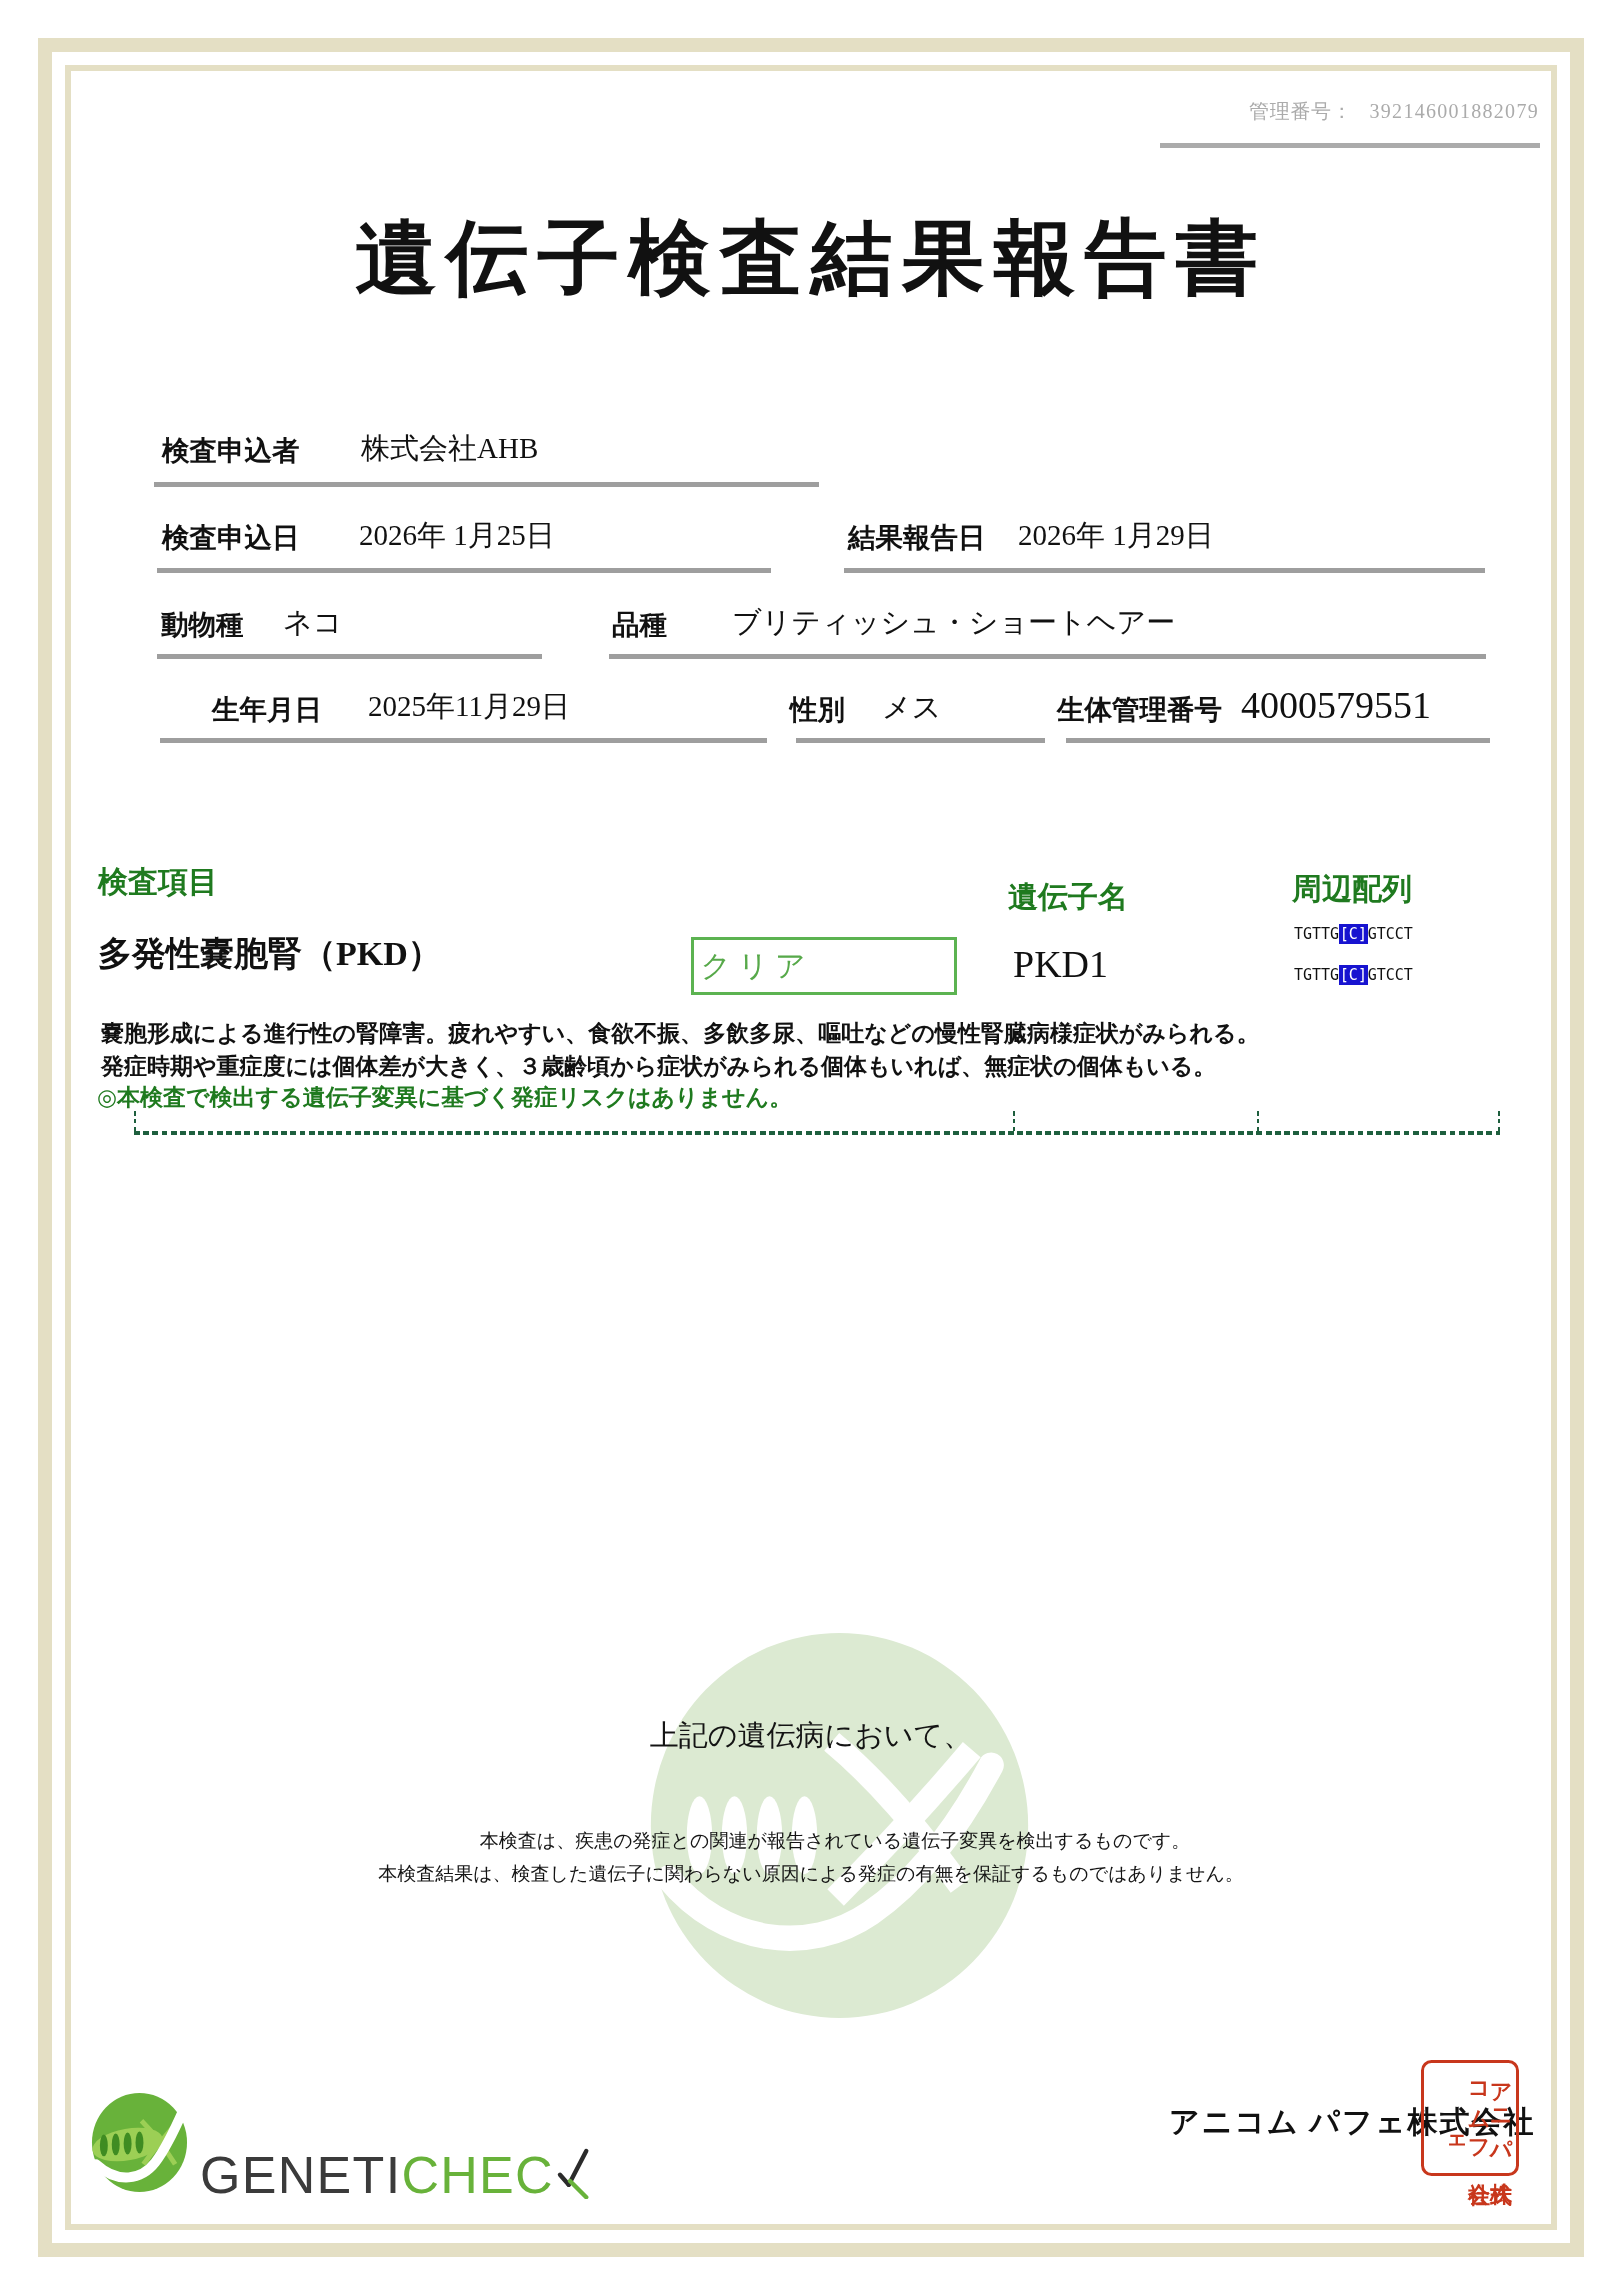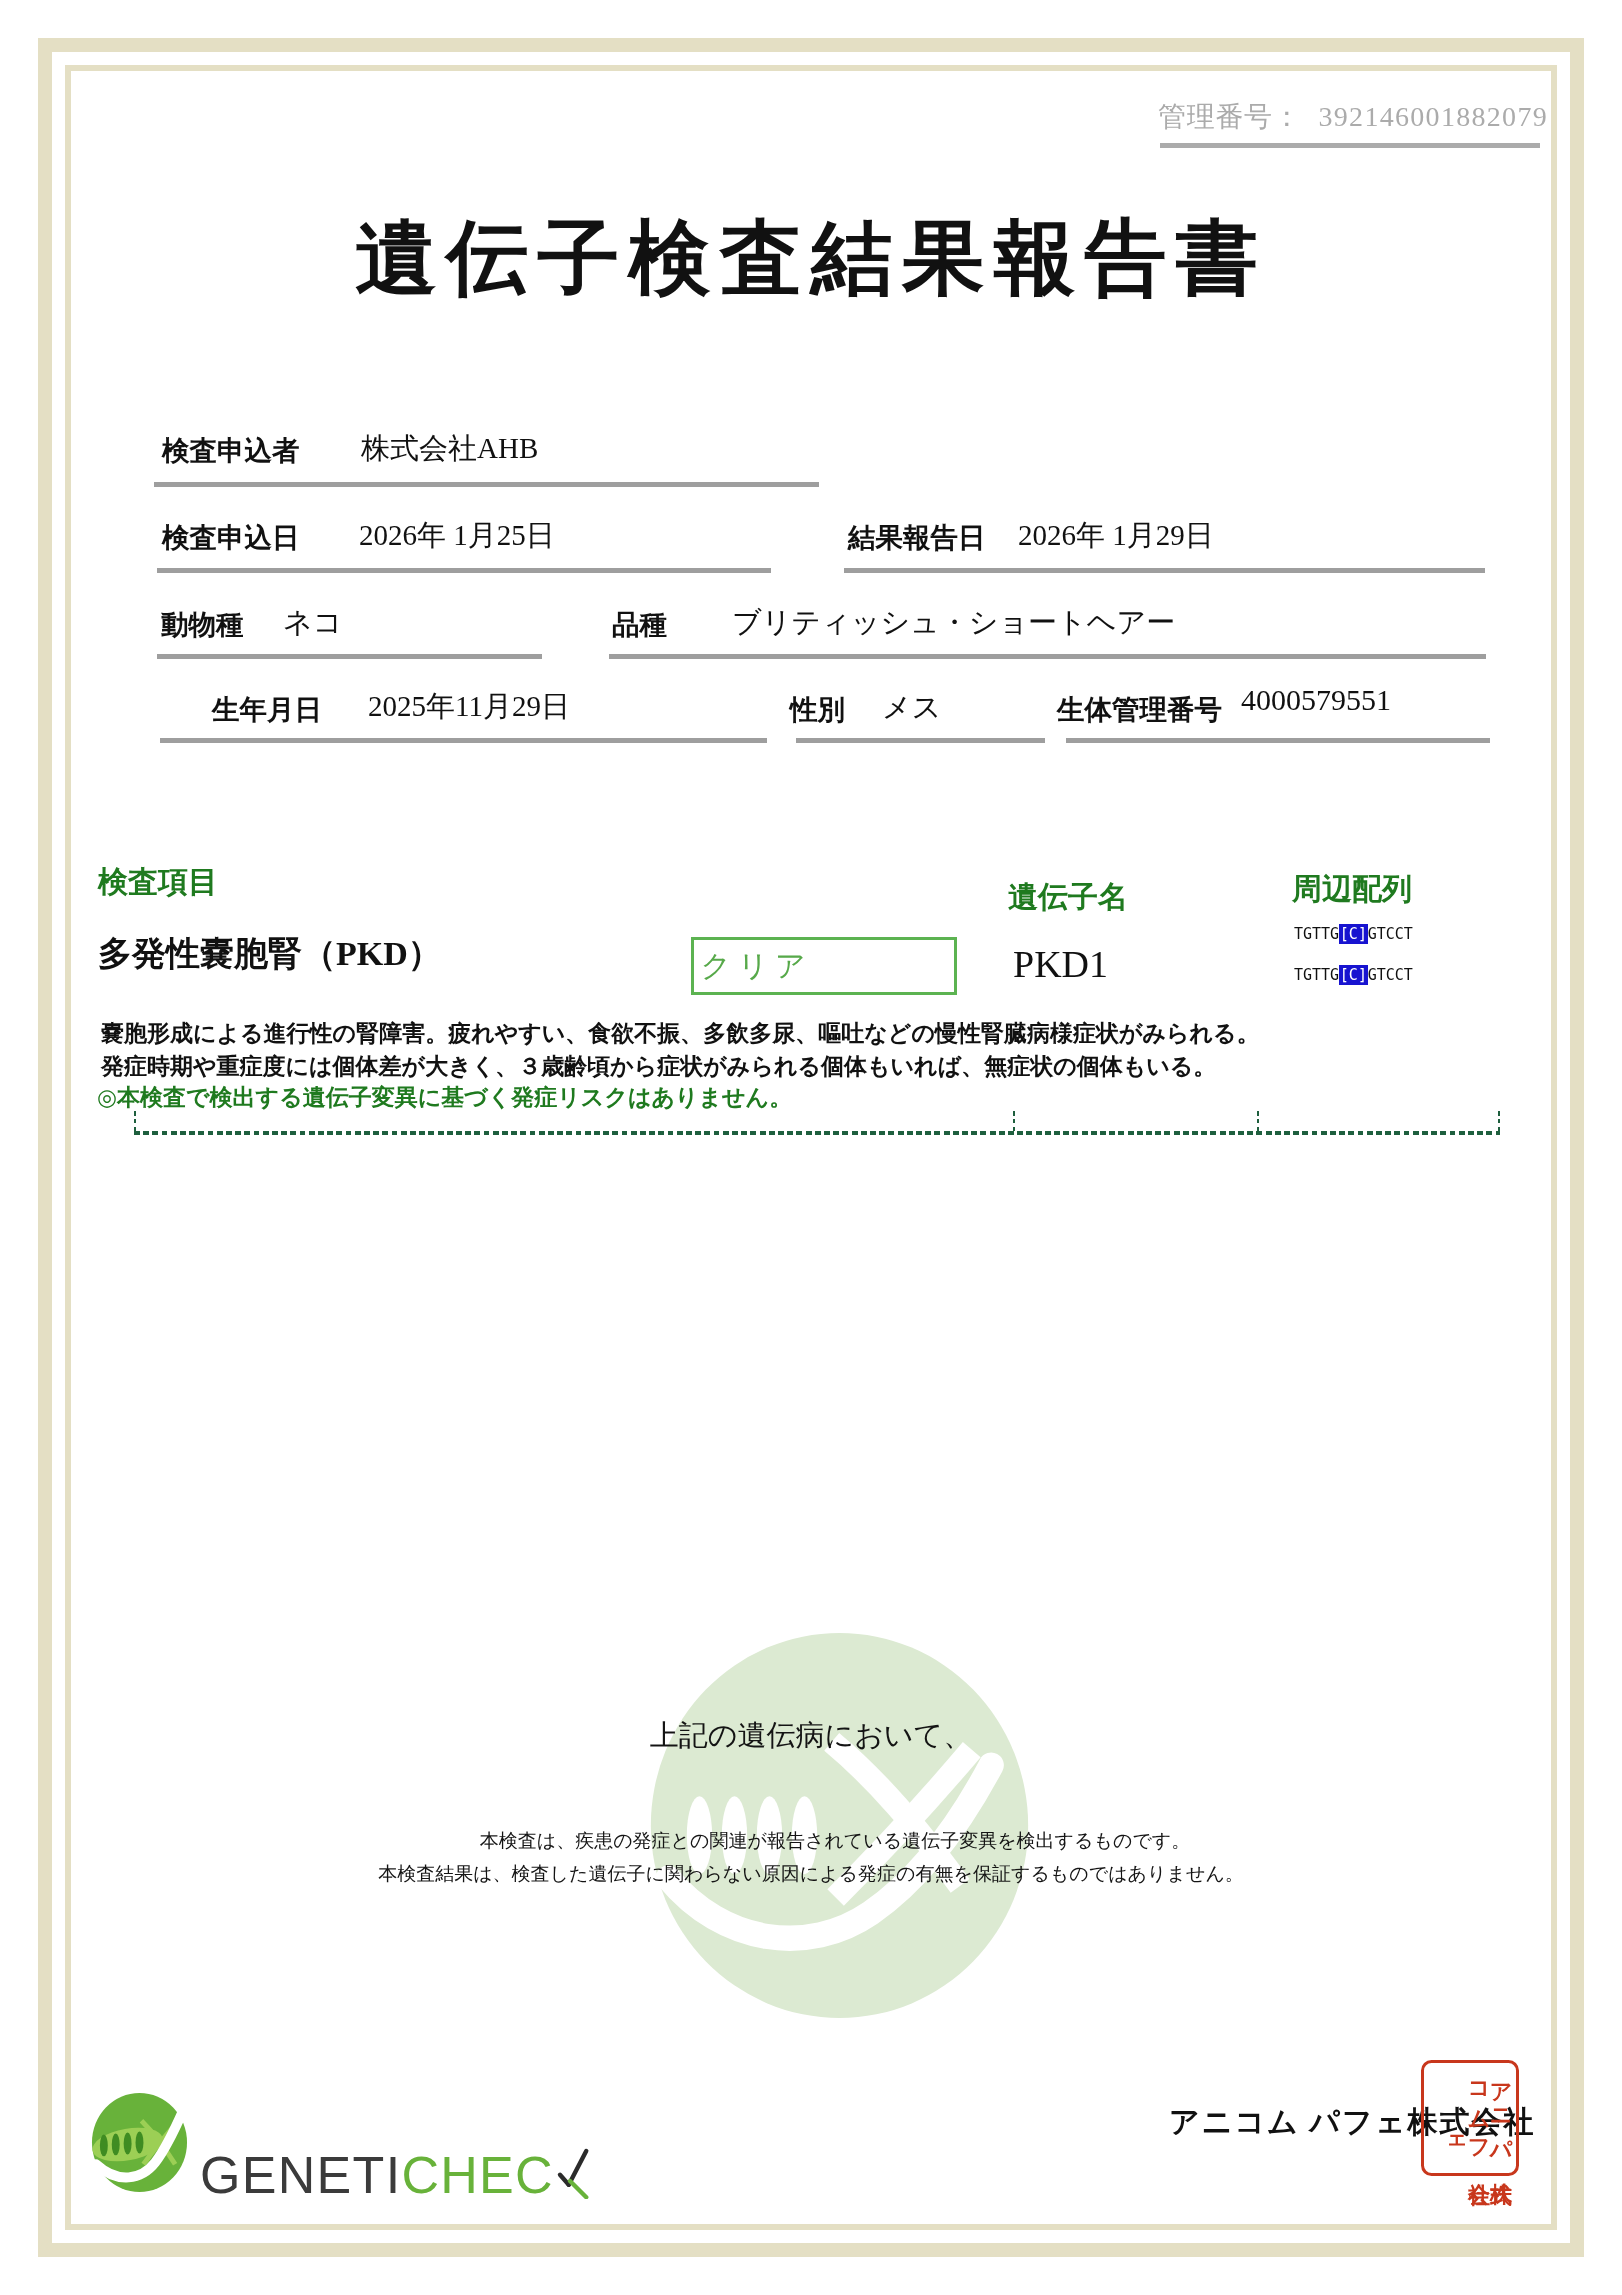--- a/index.html
+++ b/index.html
@@ -8,21 +8,21 @@
     --green-dotted:#1e5f3e; --blue-hl:#1713d0; --logo-green:#68b23a;
     --logo-dark:#3b3b3b; --stamp-red:#c8371c; --wm-green:#dcead2;
   }
   html,body{margin:0;padding:0;}
   .page{position:relative;width:1622px;height:2295px;background:#ffffff;overflow:hidden;
         font-family:"Liberation Serif","DejaVu Serif",serif;color:#111;}
   .abs{position:absolute;}
   .frame-outer{position:absolute;left:38px;top:38px;right:38px;bottom:38px;border:14.4px solid var(--beige);}
   .frame-inner{position:absolute;left:65px;top:65px;right:65px;bottom:65px;border:6.5px solid var(--beige);}
 
-  .mgmt{left:1158px;top:98px;width:381px;text-align:right;font-size:28px;color:var(--gray-text);letter-spacing:0.7px;white-space:nowrap;}
+  .mgmt{left:1158px;top:98px;width:381px;text-align:right;font-size:20px;color:var(--gray-text);letter-spacing:0.7px;white-space:nowrap;}
   .mgmt .num{margin-left:17px;letter-spacing:1.3px;}
   .mgmt-line{left:1160px;top:143px;width:380px;height:4.6px;background:var(--gray-text);}
 
   .title{left:0;top:204px;width:1622px;text-align:center;font-size:82px;font-weight:bold;letter-spacing:9.2px;white-space:nowrap;}
 
   .flabel{font-size:27.5px;font-weight:bold;white-space:nowrap;}
   .fvalue{font-size:29px;white-space:nowrap;}
   .fline{height:4.6px;background:var(--gray-line);}
 
   .thead{font-size:30px;font-weight:bold;color:var(--green-header);white-space:nowrap;}
@@ -94,21 +94,21 @@
   <div class="abs fvalue" style="left:732px;top:603px;text-align:right;">ブリティッシュ・ショートヘアー</div>
   <div class="abs fline" style="left:609px;top:654px;width:877px;"></div>
 
   <div class="abs flabel" style="left:164px;top:692px;margin-left:48px;">生年月日</div>
   <div class="abs fvalue" style="left:368px;top:687px;">2025年11月29日</div>
   <div class="abs fline" style="left:160px;top:738px;width:607px;"></div>
   <div class="abs flabel" style="left:790px;top:692px;">性別</div>
   <div class="abs fvalue" style="left:882px;top:688px;">メス</div>
   <div class="abs fline" style="left:796px;top:738px;width:249px;"></div>
   <div class="abs flabel" style="left:1057px;top:692px;">生体管理番号</div>
-  <div class="abs fvalue" style="left:1241px;top:683px;font-size:30px;">4000579551</div>
+  <div class="abs fvalue" style="left:1241px;top:683px;font-size:38px;">4000579551</div>
   <div class="abs fline" style="left:1066px;top:738px;width:424px;"></div>
 
   <div class="abs thead" style="left:98px;top:862px;">検査項目</div>
   <div class="abs thead" style="left:1008px;top:877px;">遺伝子名</div>
   <div class="abs thead" style="left:1292px;top:869px;">周辺配列</div>
 
   <div class="abs item" style="left:98px;top:931px;">多発性嚢胞腎（PKD）</div>
   <div class="abs result-box">
     <span>クリア</span>
   </div>

